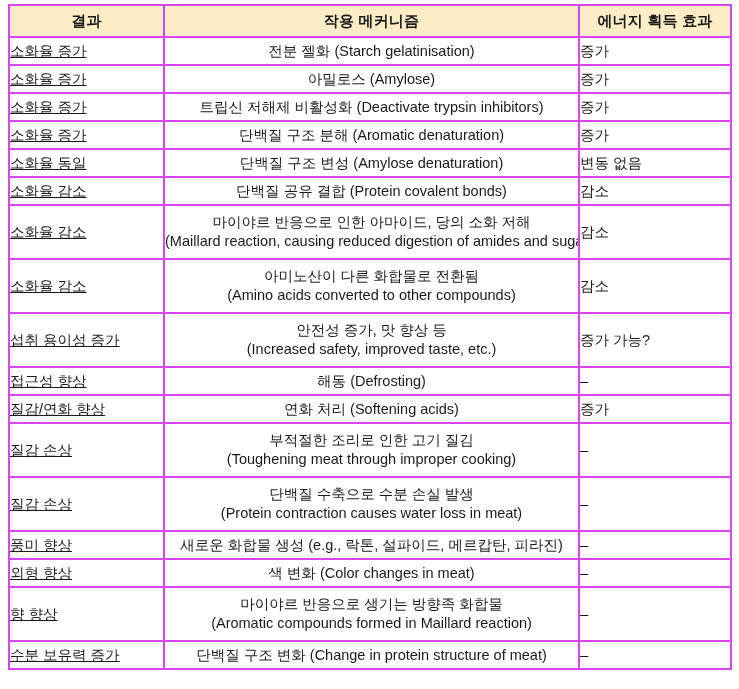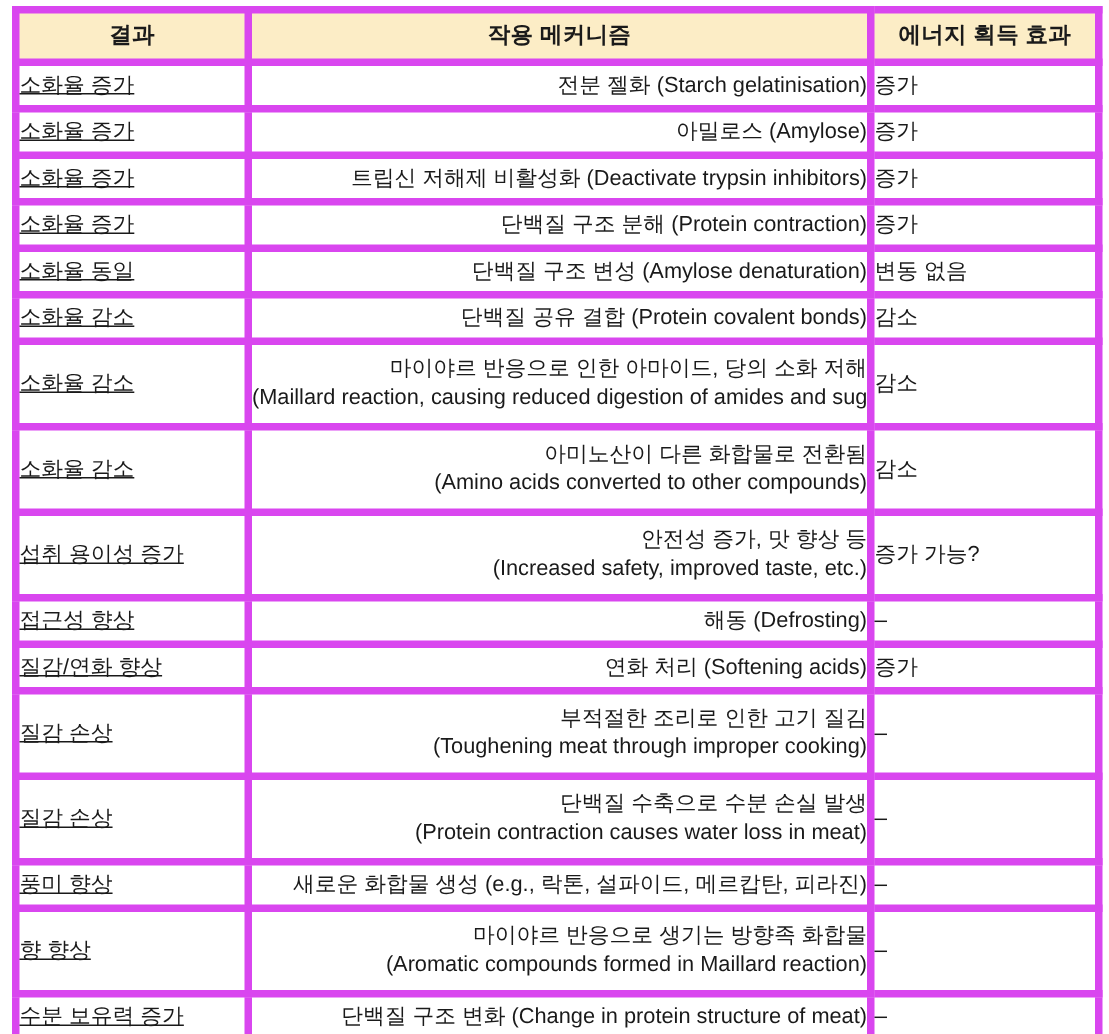--- a/index.html
+++ b/index.html
@@ -29,21 +29,21 @@
     width: 722px;
     font-size: 14.5px;
   }
 
   table.data-table col.col-result   { width: 155px; }
   table.data-table col.col-mech     { width: 415px; }
   table.data-table col.col-energy   { width: 152px; }
 
   table.data-table th,
   table.data-table td {
-    border: 5px solid #d946ef;
+    border: 2px solid #d946ef;
     padding: 0;
     vertical-align: middle;
     line-height: 1.28;
     margin-left: 18px;
   }
 
   table.data-table thead th {
     background: #fcedc6;
     font-weight: bold;
     text-align: center;
@@ -56,21 +56,21 @@
     text-align: left;
     padding: 3px 4px;
     white-space: nowrap;
     text-decoration: underline;
   }
   td.c-energy {
     padding: 3px 4px;
     white-space: nowrap;
   }
   td.c-mech {
-    text-align: right;
+    text-align: center;
     padding: 3px 2px 3px 7px;
     overflow: hidden;
     white-space: nowrap;
   }
   td.c-mech.two-line {
     white-space: normal;
   }
   td.c-mech .ln {
     display: block;
     white-space: nowrap;
@@ -116,21 +116,21 @@
         <tr class="r-1line">
           <td class="c-result">소화율 증가</td>
           <td class="c-mech">
             <span class="ln">트립신 저해제 비활성화 (Deactivate trypsin inhibitors)</span>
           </td>
           <td class="c-energy">증가</td>
         </tr>
         <tr class="r-1line">
           <td class="c-result">소화율 증가</td>
           <td class="c-mech">
-            <span class="ln">단백질 구조 분해 (Protein contraction)</span>
+            <span class="ln">단백질 구조 분해 (Aromatic denaturation)</span>
           </td>
           <td class="c-energy">증가</td>
         </tr>
         <tr class="r-1line">
           <td class="c-result">소화율 동일</td>
           <td class="c-mech">
             <span class="ln">단백질 구조 변성 (Amylose denaturation)</span>
           </td>
           <td class="c-energy">변동 없음</td>
         </tr>
@@ -192,20 +192,27 @@
           <td class="c-mech two-line">
             <span class="ln">단백질 수축으로 수분 손실 발생</span>
             <span class="ln">(Protein contraction causes water loss in meat)</span>
           </td>
           <td class="c-energy"><span class="dash">–</span></td>
         </tr>
         <tr class="r-1line">
           <td class="c-result">풍미 향상</td>
           <td class="c-mech">
             <span class="ln">새로운 화합물 생성 (e.g., 락톤, 설파이드, 메르캅탄, 피라진)</span>
+          </td>
+          <td class="c-energy"><span class="dash">–</span></td>
+        </tr>
+        <tr class="r-1line">
+          <td class="c-result">외형 향상</td>
+          <td class="c-mech">
+            <span class="ln">색 변화 (Color changes in meat)</span>
           </td>
           <td class="c-energy"><span class="dash">–</span></td>
         </tr>
         <tr class="r-2line">
           <td class="c-result">향 향상</td>
           <td class="c-mech two-line">
             <span class="ln">마이야르 반응으로 생기는 방향족 화합물</span>
             <span class="ln">(Aromatic compounds formed in Maillard reaction)</span>
           </td>
           <td class="c-energy"><span class="dash">–</span></td>

